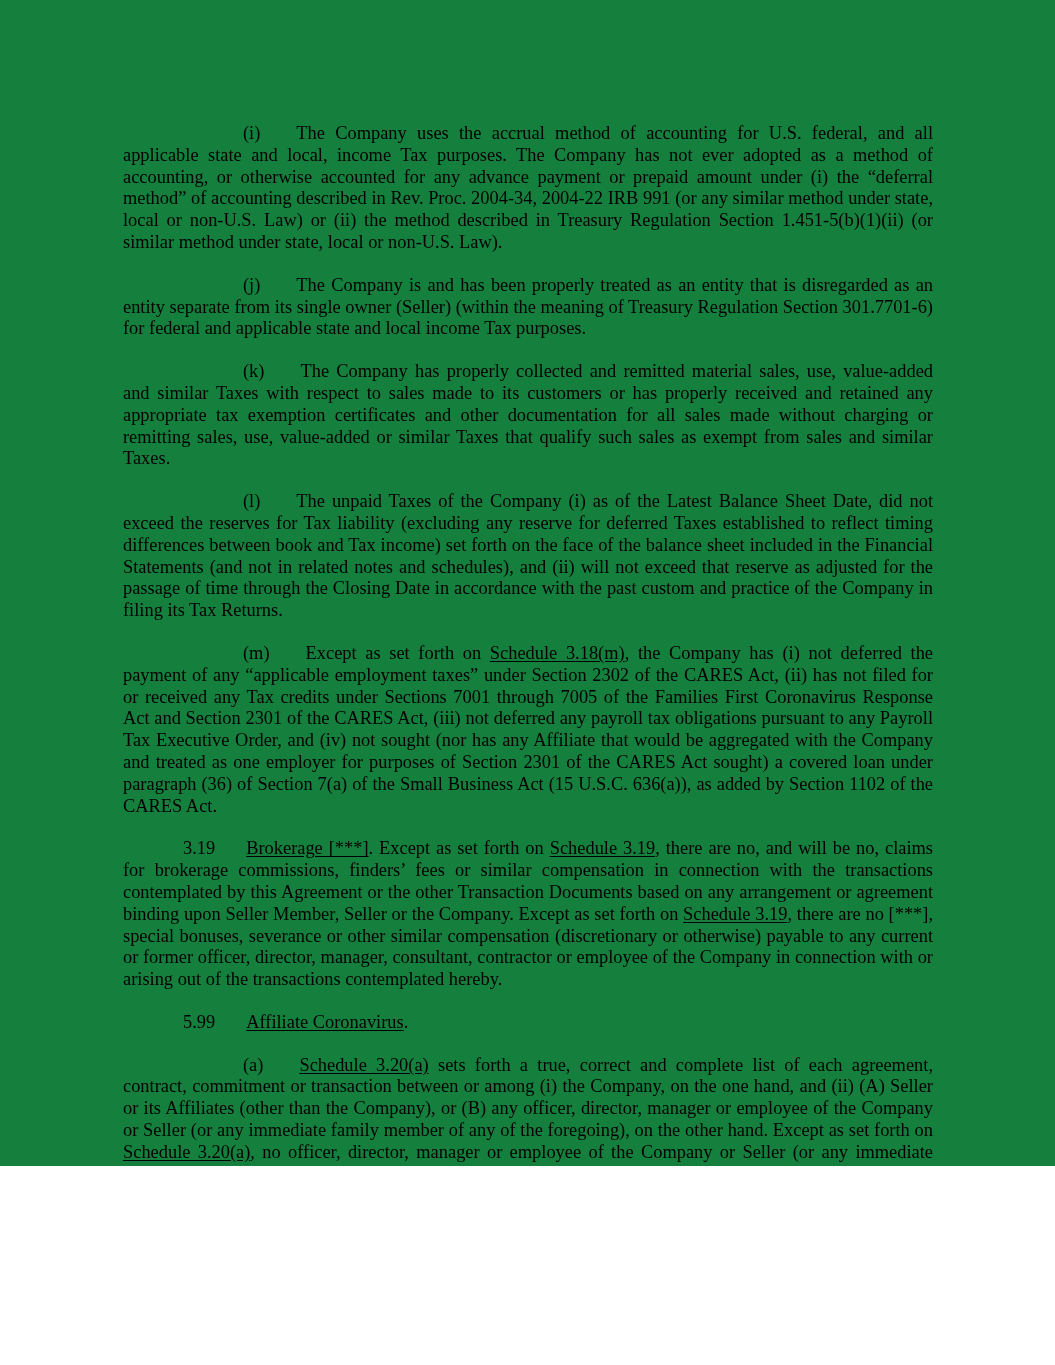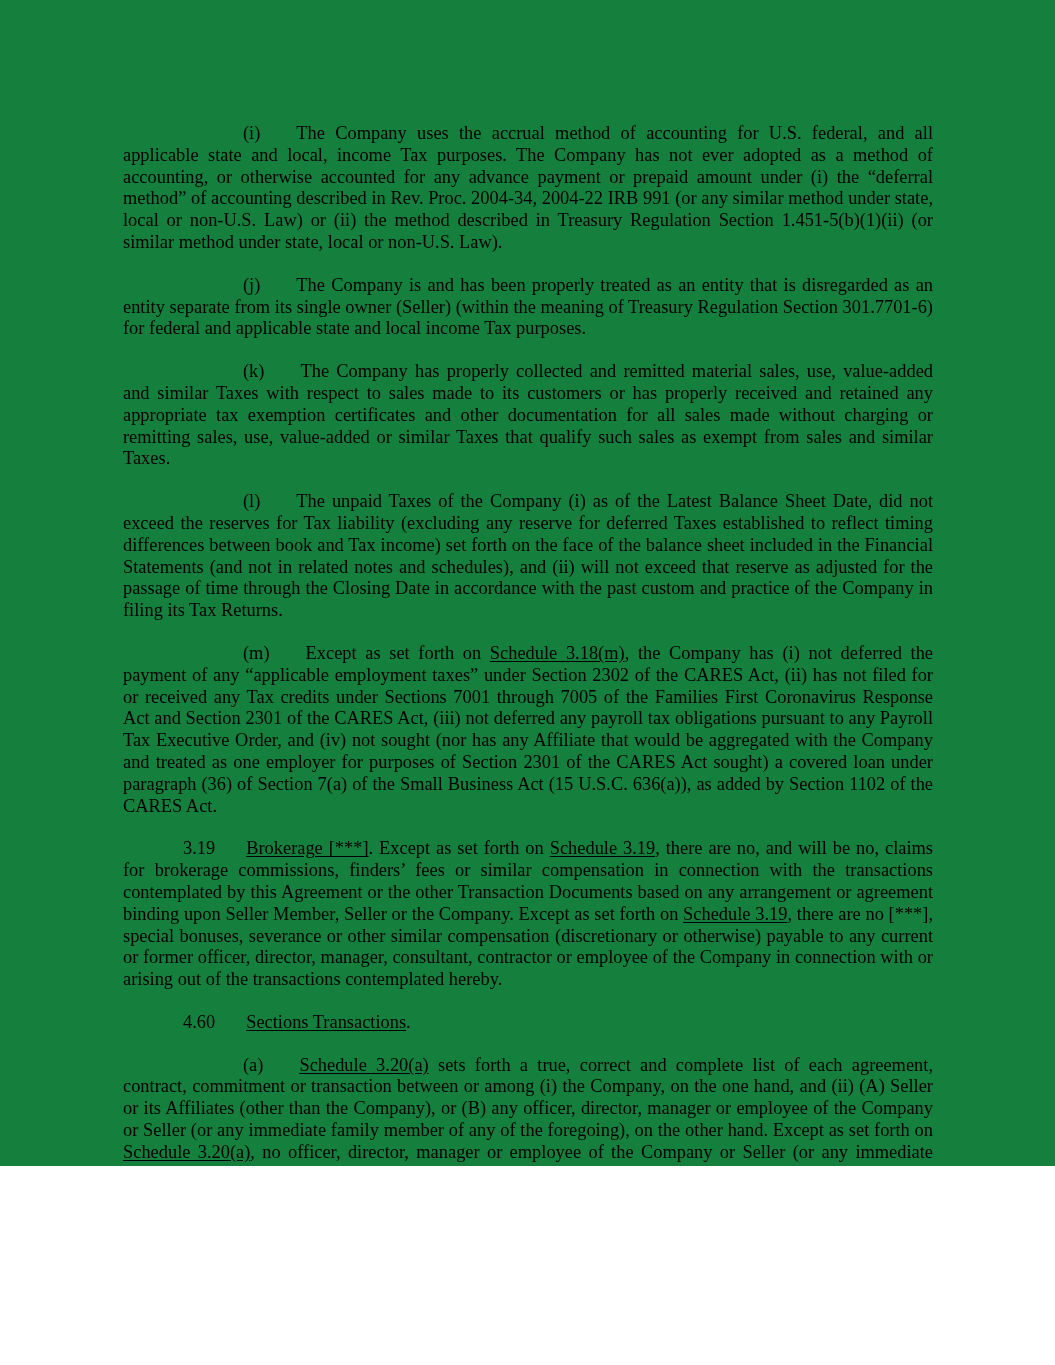--- a/index.html
+++ b/index.html
@@ -52,17 +52,17 @@
 <body>
 
 <div class="page">
   <div class="doc-body">
       <p class="para"><span class="sp ind-letter"></span><span>(i)</span><span class="sp tab-letter"></span><span>The Company uses the accrual method of accounting for U.S. federal, and all applicable state and local, income Tax purposes. The Company has not ever adopted as a method of accounting, or otherwise accounted for any advance payment or prepaid amount under (i) the “deferral method” of accounting described in Rev. Proc. 2004-34, 2004-22 IRB 991 (or any similar method under state, local or non-U.S. Law) or (ii) the method described in Treasury Regulation Section 1.451-5(b)(1)(ii) (or similar method under state, local or non-U.S. Law).</span></p>
       <p class="para"><span class="sp ind-letter"></span><span>(j)</span><span class="sp tab-letter"></span><span>The Company is and has been properly treated as an entity that is disregarded as an entity separate from its single owner (Seller) (within the meaning of Treasury Regulation Section 301.7701-6) for federal and applicable state and local income Tax purposes.</span></p>
       <p class="para"><span class="sp ind-letter"></span><span>(k)</span><span class="sp tab-letter"></span><span>The Company has properly collected and remitted material sales, use, value-added and similar Taxes with respect to sales made to its customers or has properly received and retained any appropriate tax exemption certificates and other documentation for all sales made without charging or remitting sales, use, value-added or similar Taxes that qualify such sales as exempt from sales and similar Taxes.</span></p>
       <p class="para"><span class="sp ind-letter"></span><span>(l)</span><span class="sp tab-letter"></span><span>The unpaid Taxes of the Company (i) as of the Latest Balance Sheet Date, did not exceed the reserves for Tax liability (excluding any reserve for deferred Taxes established to reflect timing differences between book and Tax income) set forth on the face of the balance sheet included in the Financial Statements (and not in related notes and schedules), and (ii) will not exceed that reserve as adjusted for the passage of time through the Closing Date in accordance with the past custom and practice of the Company in filing its Tax Returns.</span></p>
       <p class="para"><span class="sp ind-letter"></span><span>(m)</span><span class="sp tab-letter"></span><span>Except as set forth on </span><span class="u">Schedule 3.18(m)</span><span>, the Company has (i) not deferred the payment of any “applicable employment taxes” under Section 2302 of the CARES Act, (ii) has not filed for or received any Tax credits under Sections 7001 through 7005 of the Families First Coronavirus Response Act and Section 2301 of the CARES Act, (iii) not deferred any payroll tax obligations pursuant to any Payroll Tax Executive Order, and (iv) not sought (nor has any Affiliate that would be aggregated with the Company and treated as one employer for purposes of Section 2301 of the CARES Act sought) a covered loan under paragraph (36) of Section 7(a) of the Small Business Act (15 U.S.C. 636(a)), as added by Section 1102 of the CARES Act.</span></p>
       <p class="para"><span class="sp ind-section"></span><span>3.19</span><span class="sp tab-section"></span><span class="u">Brokerage [***]</span><span>. Except as set forth on </span><span class="u">Schedule 3.19</span><span>, there are no, and will be no, claims for brokerage commissions, finders’ fees or similar compensation in connection with the transactions contemplated by this Agreement or the other Transaction Documents based on any arrangement or agreement binding upon Seller Member, Seller or the Company. Except as set forth on </span><span class="u">Schedule 3.19</span><span>, there are no [***], special bonuses, severance or other similar compensation (discretionary or otherwise) payable to any current or former officer, director, manager, consultant, contractor or employee of the Company in connection with or arising out of the transactions contemplated hereby.</span></p>
-      <p class="para"><span class="sp ind-section"></span><span>4.60</span><span class="sp tab-section"></span><span class="u">Sections Transactions</span><span>.</span></p>
+      <p class="para"><span class="sp ind-section"></span><span>5.99</span><span class="sp tab-section"></span><span class="u">Affiliate Coronavirus</span><span>.</span></p>
       <p class="para"><span class="sp ind-letter"></span><span>(a)</span><span class="sp tab-letter"></span><span class="u">Schedule 3.20(a)</span><span> sets forth a true, correct and complete list of each agreement, contract, commitment or transaction between or among (i) the Company, on the one hand, and (ii) (A) Seller or its Affiliates (other than the Company), or (B) any officer, director, manager or employee of the Company or Seller (or any immediate family member of any of the foregoing), on the other hand. Except as set forth on </span><span class="u">Schedule 3.20(a)</span><span>, no officer, director, manager or employee of the Company or Seller (or any immediate family member of any of the foregoing) owns any beneficial interest in, is a party to any agreement, contract, commitment, or transaction with any members, employees, customers, or suppliers of the</span></p>
     </div>
   <div class="pageno">-38-</div>
 </div>
 
 </body></html>

